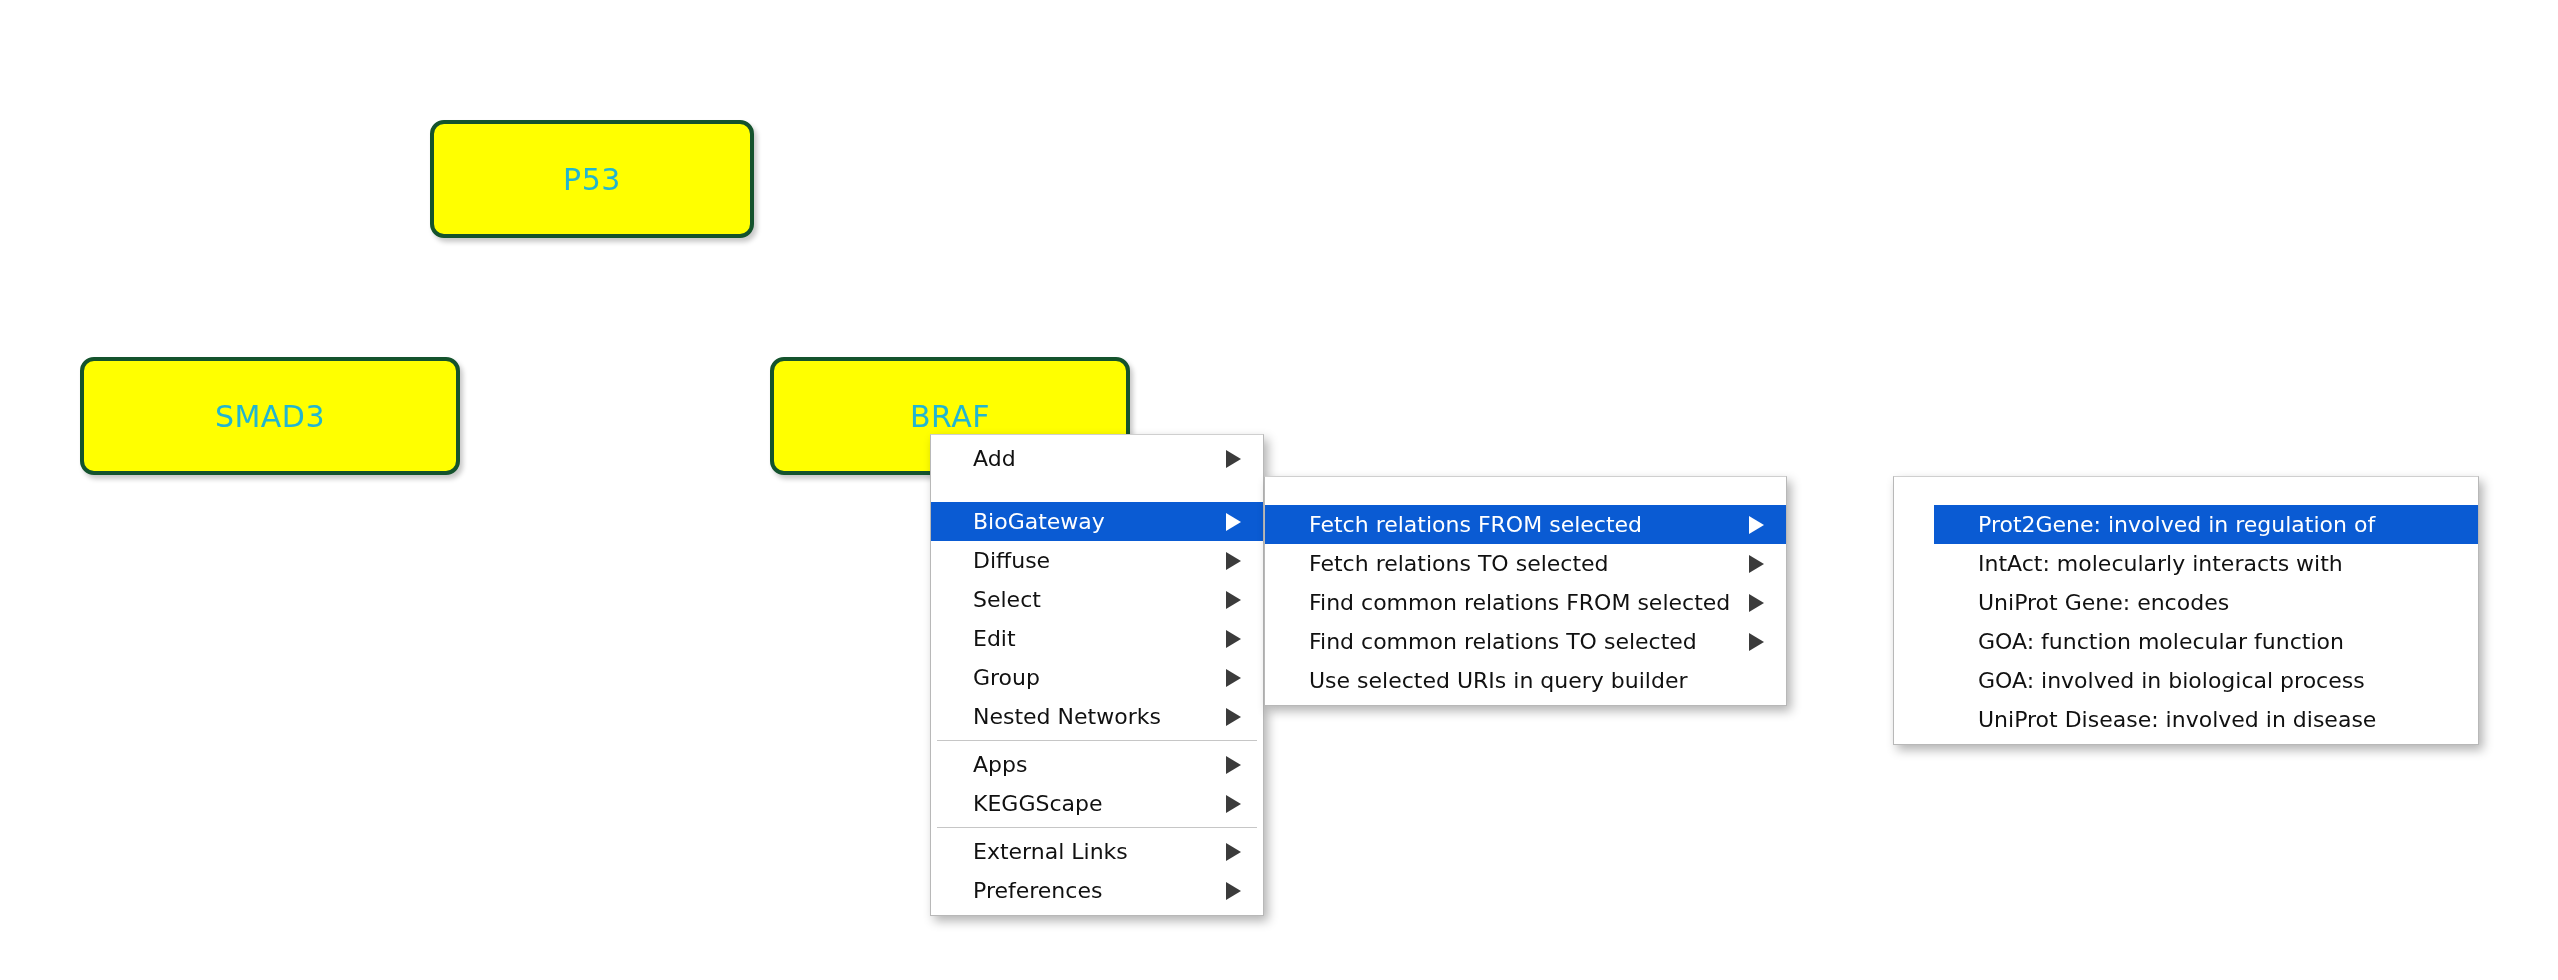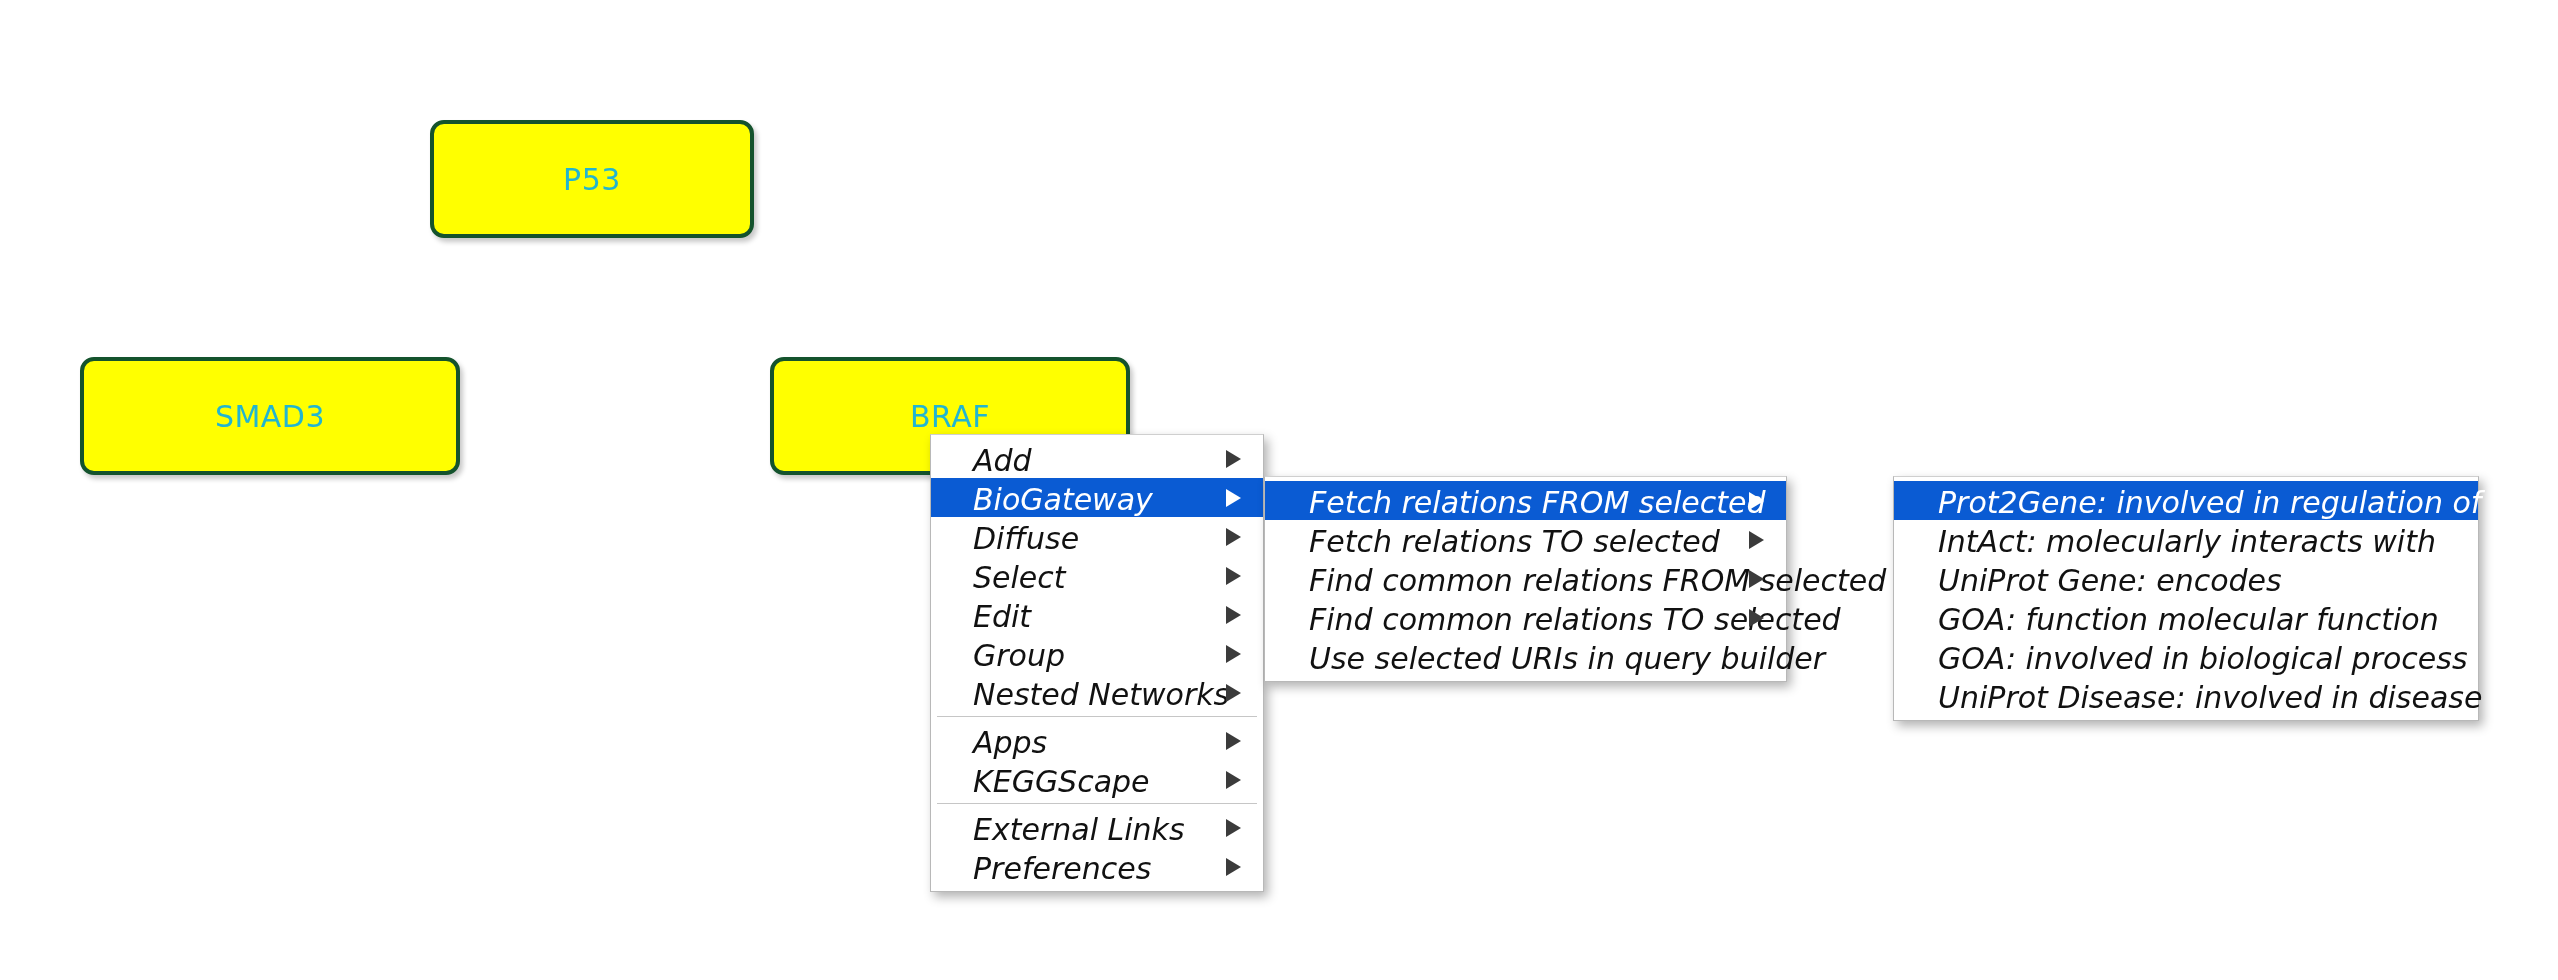--- a/index.html
+++ b/index.html
@@ -49,32 +49,32 @@
     padding: 4px 0 5px 0;
     z-index: 10;
   }
   .menu-inner { position: relative; }
 
   .menu-item {
     position: relative;
     box-sizing: border-box;
     height: 39px;
     display: flex;
-    align-items: flex-end;
+    align-items: center;
     padding-left: 42px;
     padding-right: 14px;
-    font-size: 30px;
+    font-size: 22px;
     color: #111111;
     white-space: nowrap;
     background: transparent;
-    font-style: italic;
   }
   .menu-item.selected {
     background: #0a5bd3;
     color: #ffffff;
+    margin-top: 24px;
   }
   .menu-item .label { flex: 0 0 auto; }
   .menu-item .arrow {
     position: absolute;
     right: 22px;
     top: 50%;
     transform: translateY(-50%);
     width: 0;
     height: 0;
     border-left: 15px solid #3b3b3b;
@@ -85,21 +85,21 @@
 
   .menu-sep {
     height: 1px;
     background: #c6c6c6;
     margin: 4px 6px 4px 6px;
   }
 
   
   #menu-root     { left: 930px;  top: 434px; width: 334px; }
   #menu-biogw    { left: 1264px; top: 476px; width: 523px; }
-  #menu-fetch    { left: 1893px; top: 476px; width: 586px; }
+  #menu-fetch    { left: 1893px; top: 476px; width: 586px; padding-left: 40px; }
 
   #menu-biogw .menu-item,
   #menu-fetch .menu-item { padding-left: 44px; }
   #menu-fetch .menu-item { padding-right: 20px; }
 </style>
 </head>
 <body>
 
 <div id="network-canvas">
 

